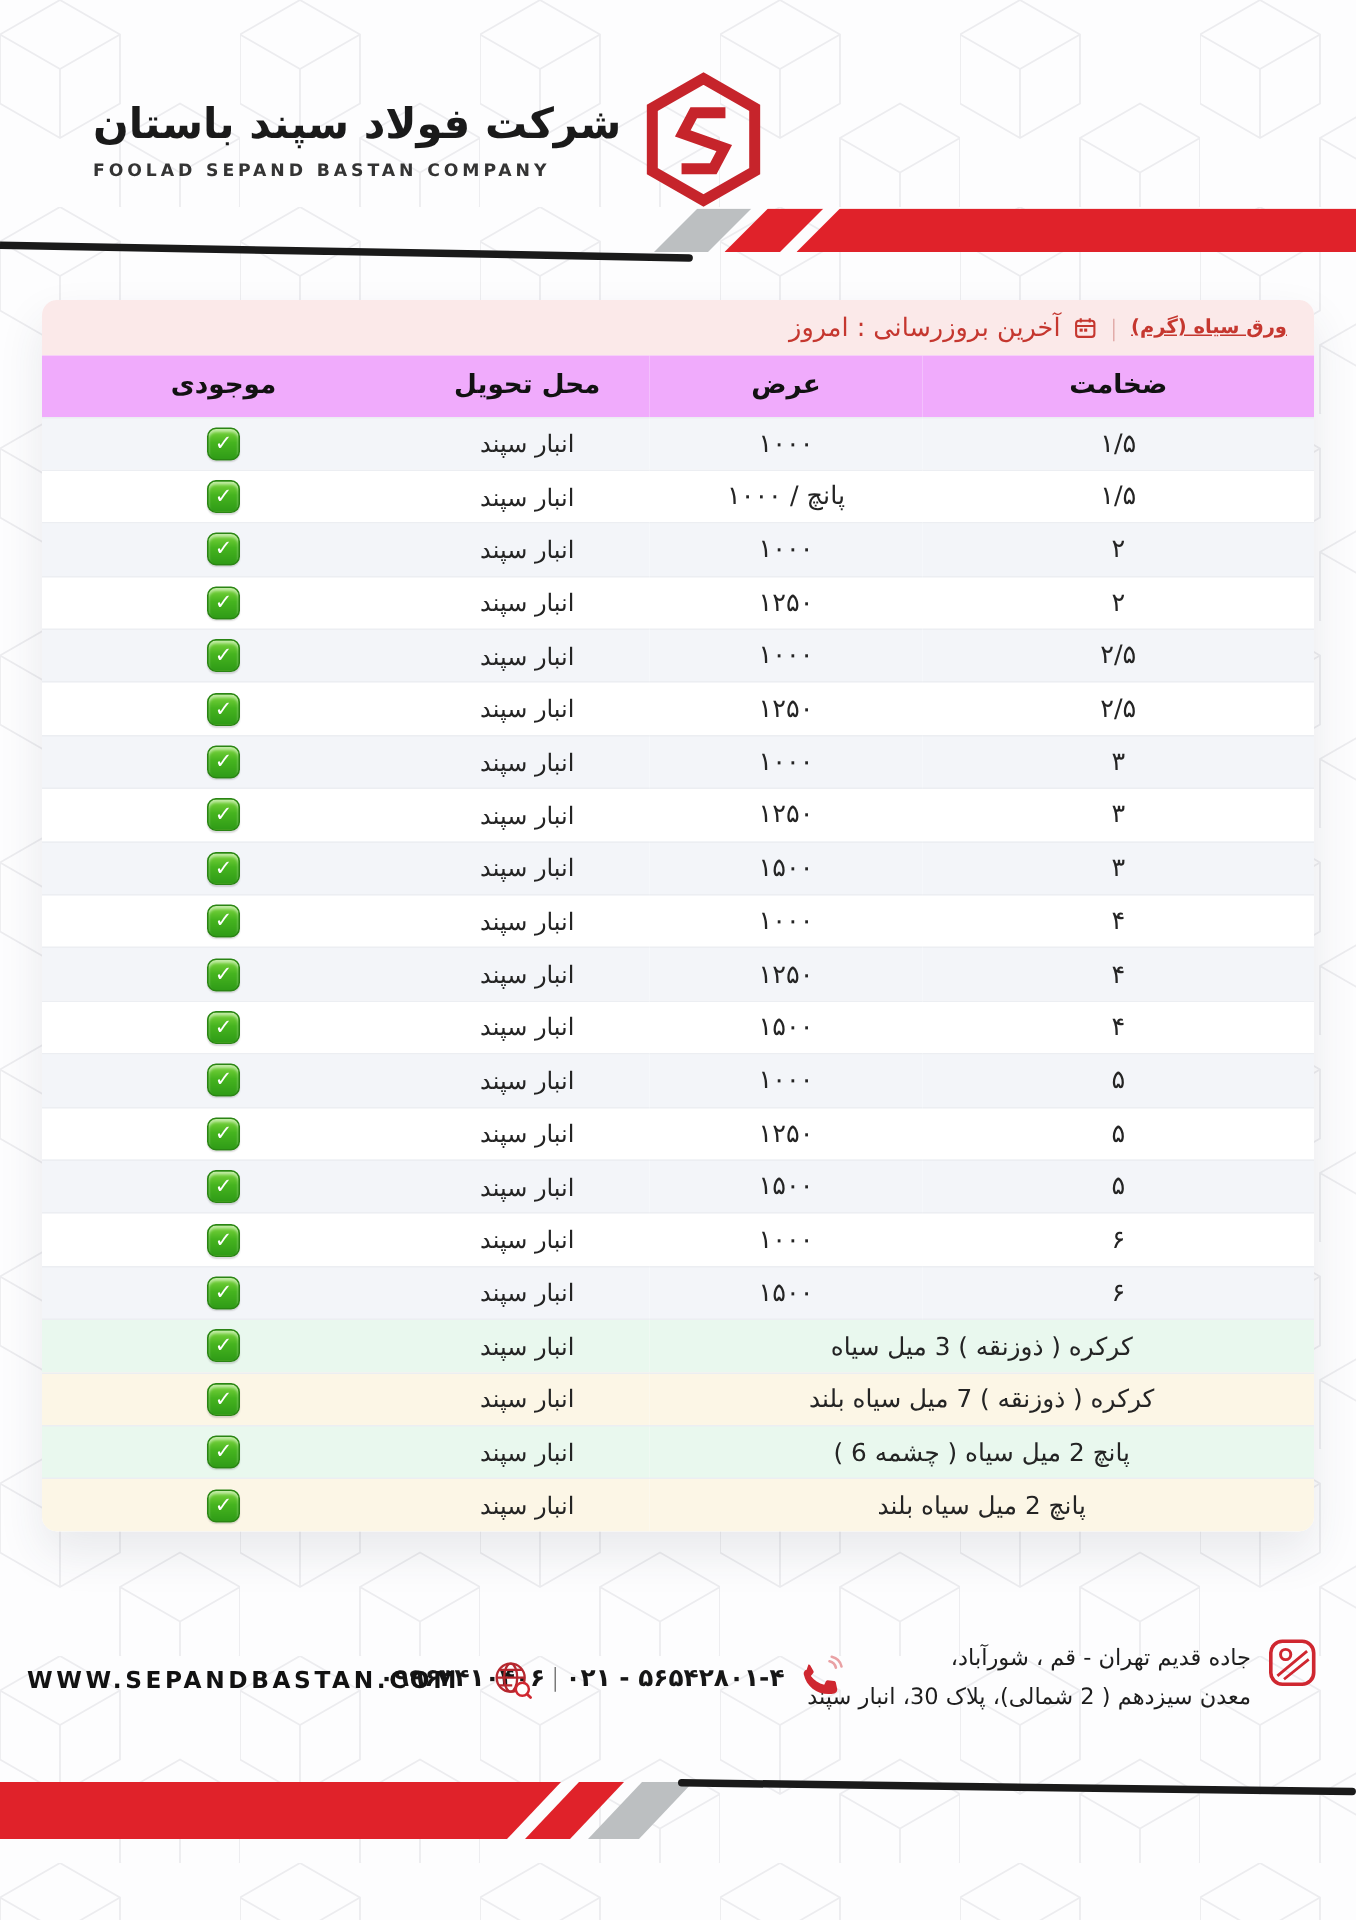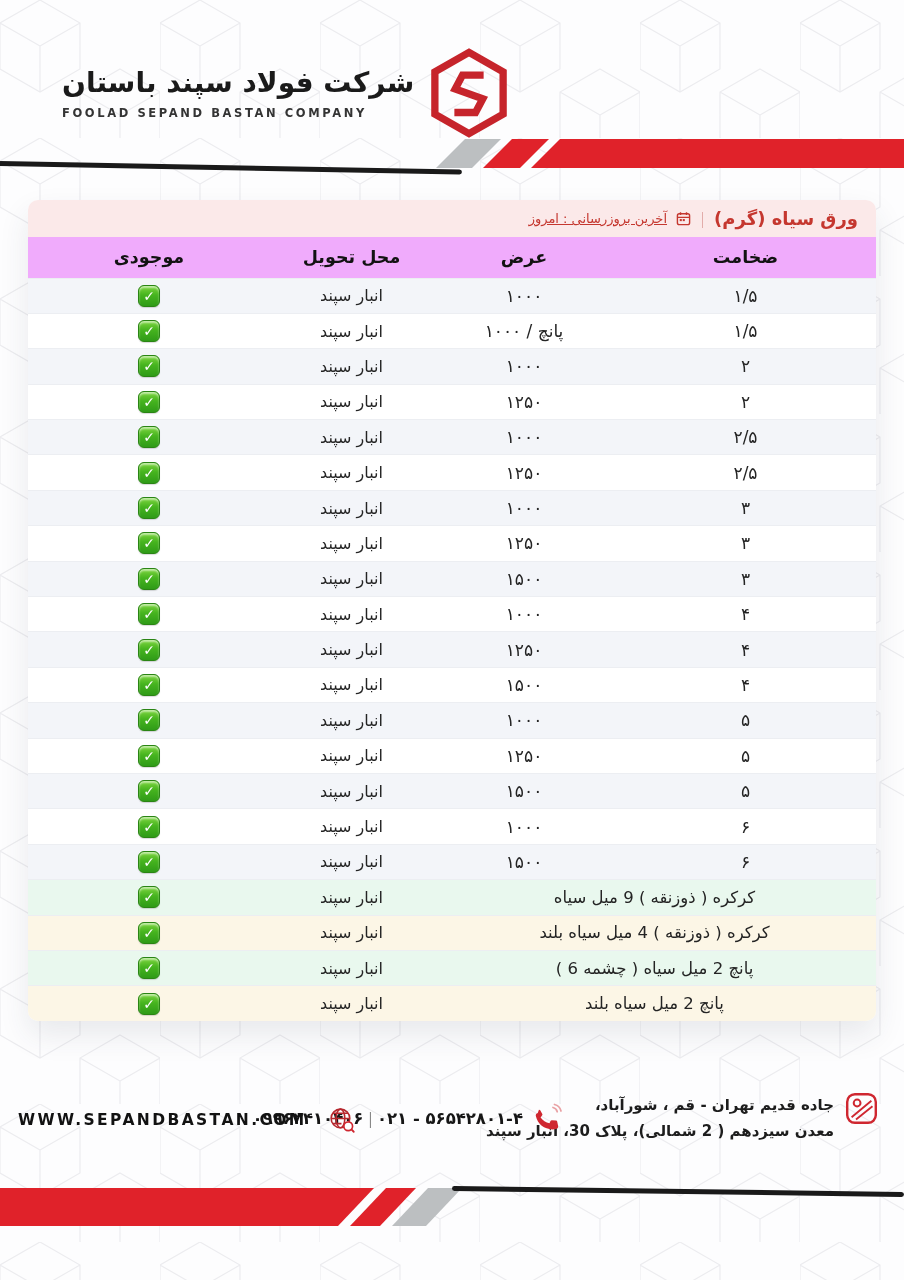--- a/index.html
+++ b/index.html
@@ -31,23 +31,23 @@
   .line-top { position:absolute; top:161px; left:0; width:462px; height:5px; background:#1a1a1a;
               transform:rotate(1.05deg); transform-origin:0 50%; border-radius:0 3px 3px 0; z-index:1; }
   .line-bottom { position:absolute; top:1186px; left:452px; width:452px; height:5px; background:#1a1a1a;
               transform:rotate(0.75deg); transform-origin:0 50%; border-radius:3px; z-index:1; }
 
   
   .card { position:absolute; left:28px; top:200px; width:848px; background:#fff; border-radius:10px;
           box-shadow:0 14px 30px rgba(45,55,75,.10); overflow:hidden; z-index:2; }
   .card-title { height:37px; background:#fbe9e9; direction:rtl; display:flex; align-items:center;
                 gap:9px; padding:0 18px; color:#c5372f; }
-  .card-title .t-main { font-weight:bold; font-size:18px; }
+  .card-title .t-main { font-weight:bold; font-size:13px;text-decoration:underline; }
   .card-title .t-sep { color:#d99693; font-size:15px; font-weight:300; }
-  .card-title .t-upd { font-size:13px;text-decoration:underline; }
+  .card-title .t-upd { font-size:17px; }
   .cal-icon { flex:0 0 auto; }
 
   table.sheet { width:100%; border-collapse:collapse; direction:rtl; table-layout:fixed; }
   table.sheet th { height:41px; font-size:17.5px; font-weight:bold; color:#121212; background:#f0abfc; text-align:center; }
   table.sheet td { height:35.4px; text-align:center; vertical-align:middle; color:#242424; }
   table.sheet tbody tr td { border-top:1px solid #eceef2; }
   .c-th, .c-w { font-size:17px; color:#2b2b2b; }
   .c-loc { font-size:16px; }
   .c-name { font-size:16.5px; font-weight:500; color:#1f1f1f; }
   tr.row-odd  td { background:#f3f5f9; }
@@ -55,21 +55,21 @@
   tr.row-green td { background:#e9f8ee; }
   tr.row-cream td { background:#fcf6e6; }
 
   .check { display:inline-flex; width:22px; height:22px; border-radius:6px; align-items:center; justify-content:center;
            background:linear-gradient(180deg,#7ed63f 0%,#46b41f 45%,#2f9b17 100%);
            border:1px solid #2a8414; color:#fff; font-size:14px; font-weight:bold;
            box-shadow:inset 0 2px 2px rgba(255,255,255,.55), 0 1px 1px rgba(0,0,0,.15); }
 
   
   .f-address { position:absolute; top:1092px; right:26px; display:flex; align-items:flex-start; gap:11px; z-index:2; }
-  .addr-text { direction:rtl; font-size:15px; font-weight:700; color:#1d1d1d; line-height:1.75; }
+  .addr-text { direction:rtl; font-size:15px; font-weight:400; color:#1d1d1d; line-height:1.75; }
   .f-phone { position:absolute; top:1103px; right:341px; display:flex; align-items:center; gap:10px; z-index:2; }
   .phone-text { direction:ltr; font-size:16.5px; font-weight:bold; color:#161616; letter-spacing:.5px; }
   .phone-text .psep { color:#555; font-weight:300; padding:0 4px; }
   .f-web { position:absolute; top:1106px; left:18px; display:flex; align-items:center; gap:21px; z-index:2; }
   .web-text { font-size:15.5px; font-weight:bold; letter-spacing:2.4px; color:#121212; }
 </style>
 </head>
 <body>
 
 <div class="page">
@@ -231,26 +231,26 @@
             <td class="c-loc">انبار سپند</td>
             <td class="c-st"><span class="check">✓</span></td>
           </tr>
           <tr class="row-odd">
             <td class="c-th">۶</td>
             <td class="c-w">۱۵۰۰</td>
             <td class="c-loc">انبار سپند</td>
             <td class="c-st"><span class="check">✓</span></td>
           </tr>
           <tr class="row-green">
-            <td class="c-name" colspan="2">کرکره ( ذوزنقه ) 9 میل سیاه</td>
+            <td class="c-name" colspan="2">کرکره ( ذوزنقه ) 3 میل سیاه</td>
             <td class="c-loc">انبار سپند</td>
             <td class="c-st"><span class="check">✓</span></td>
           </tr>
           <tr class="row-cream">
-            <td class="c-name" colspan="2">کرکره ( ذوزنقه ) 4 میل سیاه بلند</td>
+            <td class="c-name" colspan="2">کرکره ( ذوزنقه ) 7 میل سیاه بلند</td>
             <td class="c-loc">انبار سپند</td>
             <td class="c-st"><span class="check">✓</span></td>
           </tr>
           <tr class="row-green">
             <td class="c-name" colspan="2">پانچ 2 میل سیاه ( چشمه 6 )</td>
             <td class="c-loc">انبار سپند</td>
             <td class="c-st"><span class="check">✓</span></td>
           </tr>
           <tr class="row-cream">
             <td class="c-name" colspan="2">پانچ 2 میل سیاه بلند</td>

